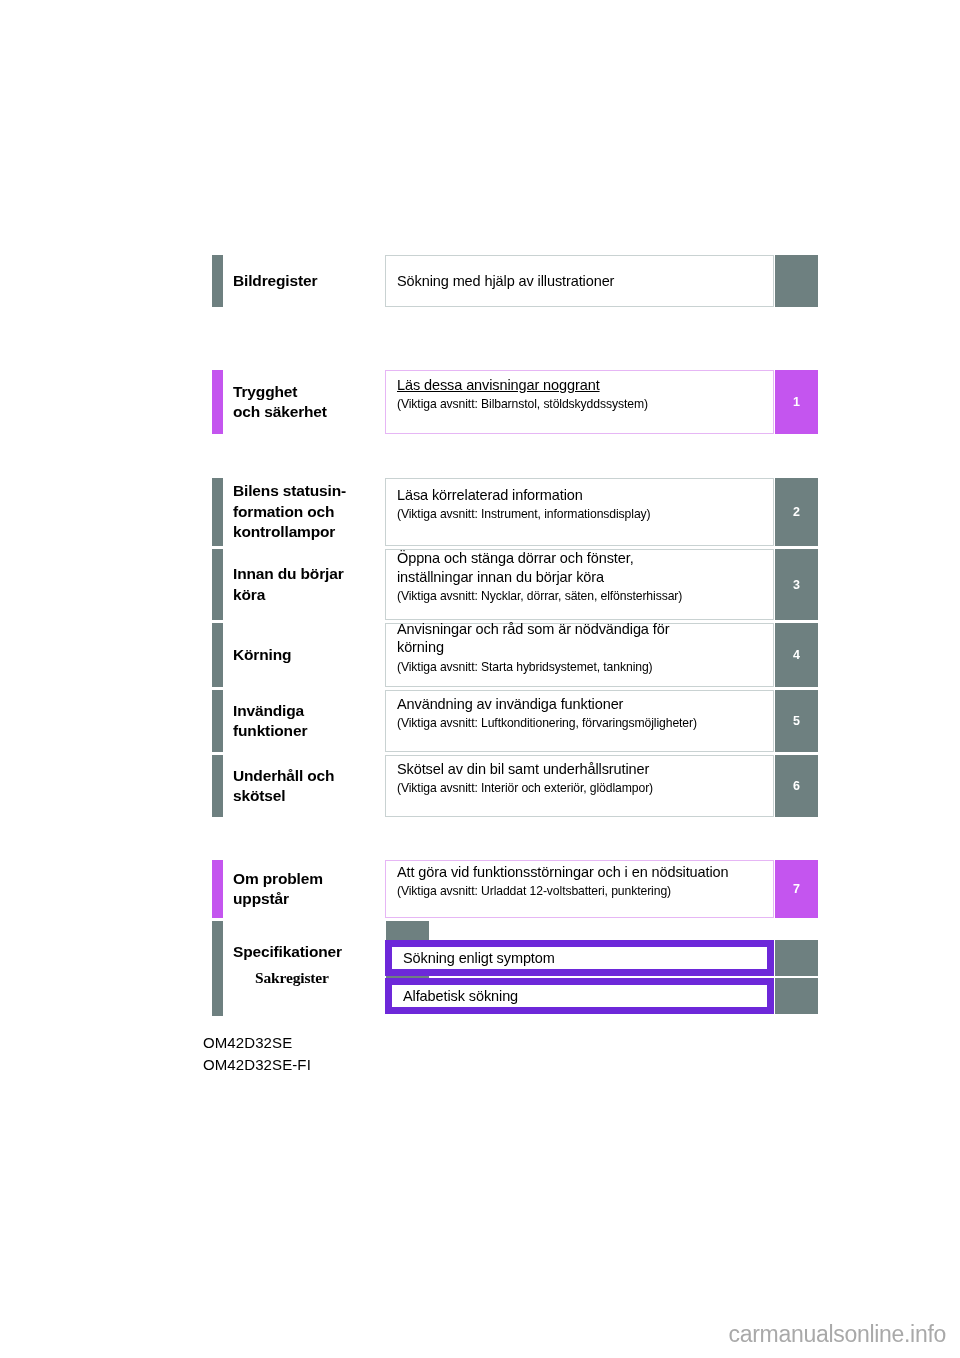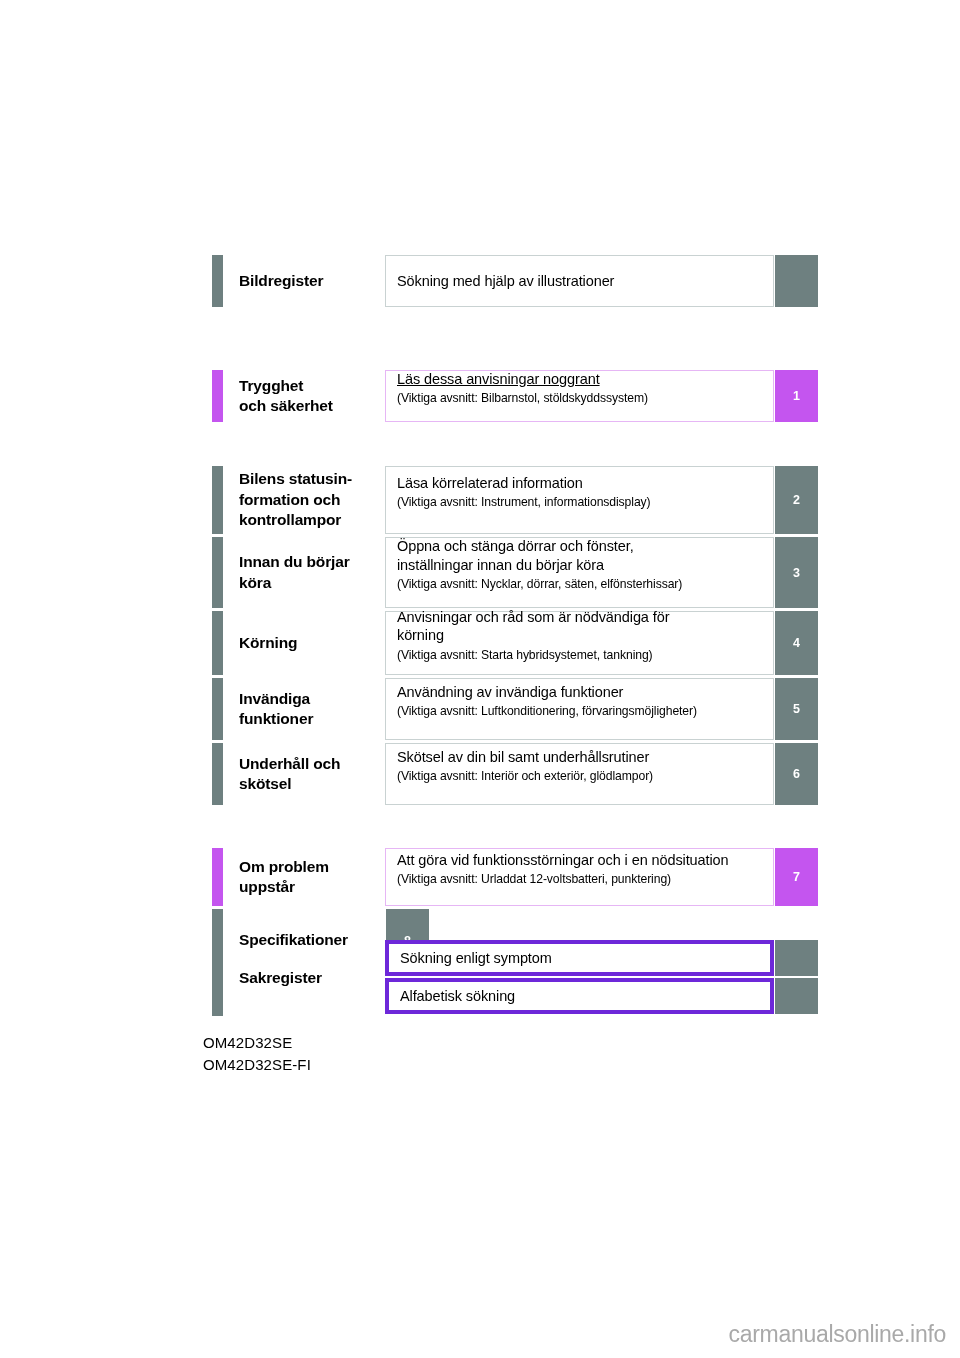--- a/index.html
+++ b/index.html
@@ -34,21 +34,21 @@
     width: 11px;
     flex: 0 0 11px;
     background: #6e8080;
     margin-right: 0;
   }
   .accent-bar.magenta { background: #c455ef; }
 
   .row-label {
     flex: 0 0 162px;
     width: 162px;
-    padding-left: 16px;
+    padding-left: 10px;
     box-sizing: border-box;
     display: flex;
     flex-direction: column;
     justify-content: center;
     font-weight: bold;
     font-size: 15.5px;
     line-height: 20.5px;
     letter-spacing: -0.15px;
   }
 
@@ -119,21 +119,21 @@
   }
   #sakregister-block .sak-row {
     position: relative;
     display: flex;
     align-items: stretch;
     margin-bottom: 2px;
   }
   #sakregister-block .sak-body {
     flex: 1 1 auto;
     background: #ffffff;
-    border: 4px solid #6d28d9;
+    border: 7px solid #6d28d9;
     box-sizing: border-box;
     display: flex;
     align-items: center;
     padding: 0 11px;
     font-size: 14.5px;
     letter-spacing: -0.1px;
     text-align: right;
   }
   #sakregister-block .sak-tab {
     flex: 0 0 43px;
@@ -144,31 +144,32 @@
   #sak-sidebar {
     position: absolute;
     left: 0;
     top: 0;
     width: 11px;
     height: 76px;
     background: #6e8080;
   }
   #sak-label {
     position: absolute;
-    left: 16px;
+    left: 32px;
     top: 0;
     width: 150px;
     height: 76px;
     display: flex;
     align-items: center;
     font-weight: bold;
     font-size: 15.5px;
     letter-spacing: -0.15px;
     padding-left: 11px;
     box-sizing: border-box;
+    font-family: Liberation Serif, serif;
   }
   #sak-rows {
     position: absolute;
     left: 173px;
     top: 0;
     width: 433px;
   }
 
   
   #doc-codes {
@@ -202,21 +203,21 @@
         <span>Bildregister</span>
       </div>
       <div class="row-body">
         <div class="body-main">Sökning med hjälp av illustrationer</div>
       </div>
       <div class="num-tab blank"></div>
     </div>
   </div>
 
   <div id="chapters-block">
-      <div class="nav-row" style="height: 52px;">
+      <div class="nav-row" style="height: 64px;">
         <div class="accent-bar magenta"></div>
         <div class="row-label">
           <span>Trygghet</span>
           <span>och säkerhet</span>
         </div>
         <div class="row-body magenta-border">
           <div class="body-main" style="white-space: pre-line; text-decoration: underline;">Läs dessa anvisningar noggrant</div>
           <div class="body-sub">(Viktiga avsnitt: Bilbarnstol, stöldskyddssystem)</div>
         </div>
         <div class="num-tab magenta">1</div>

